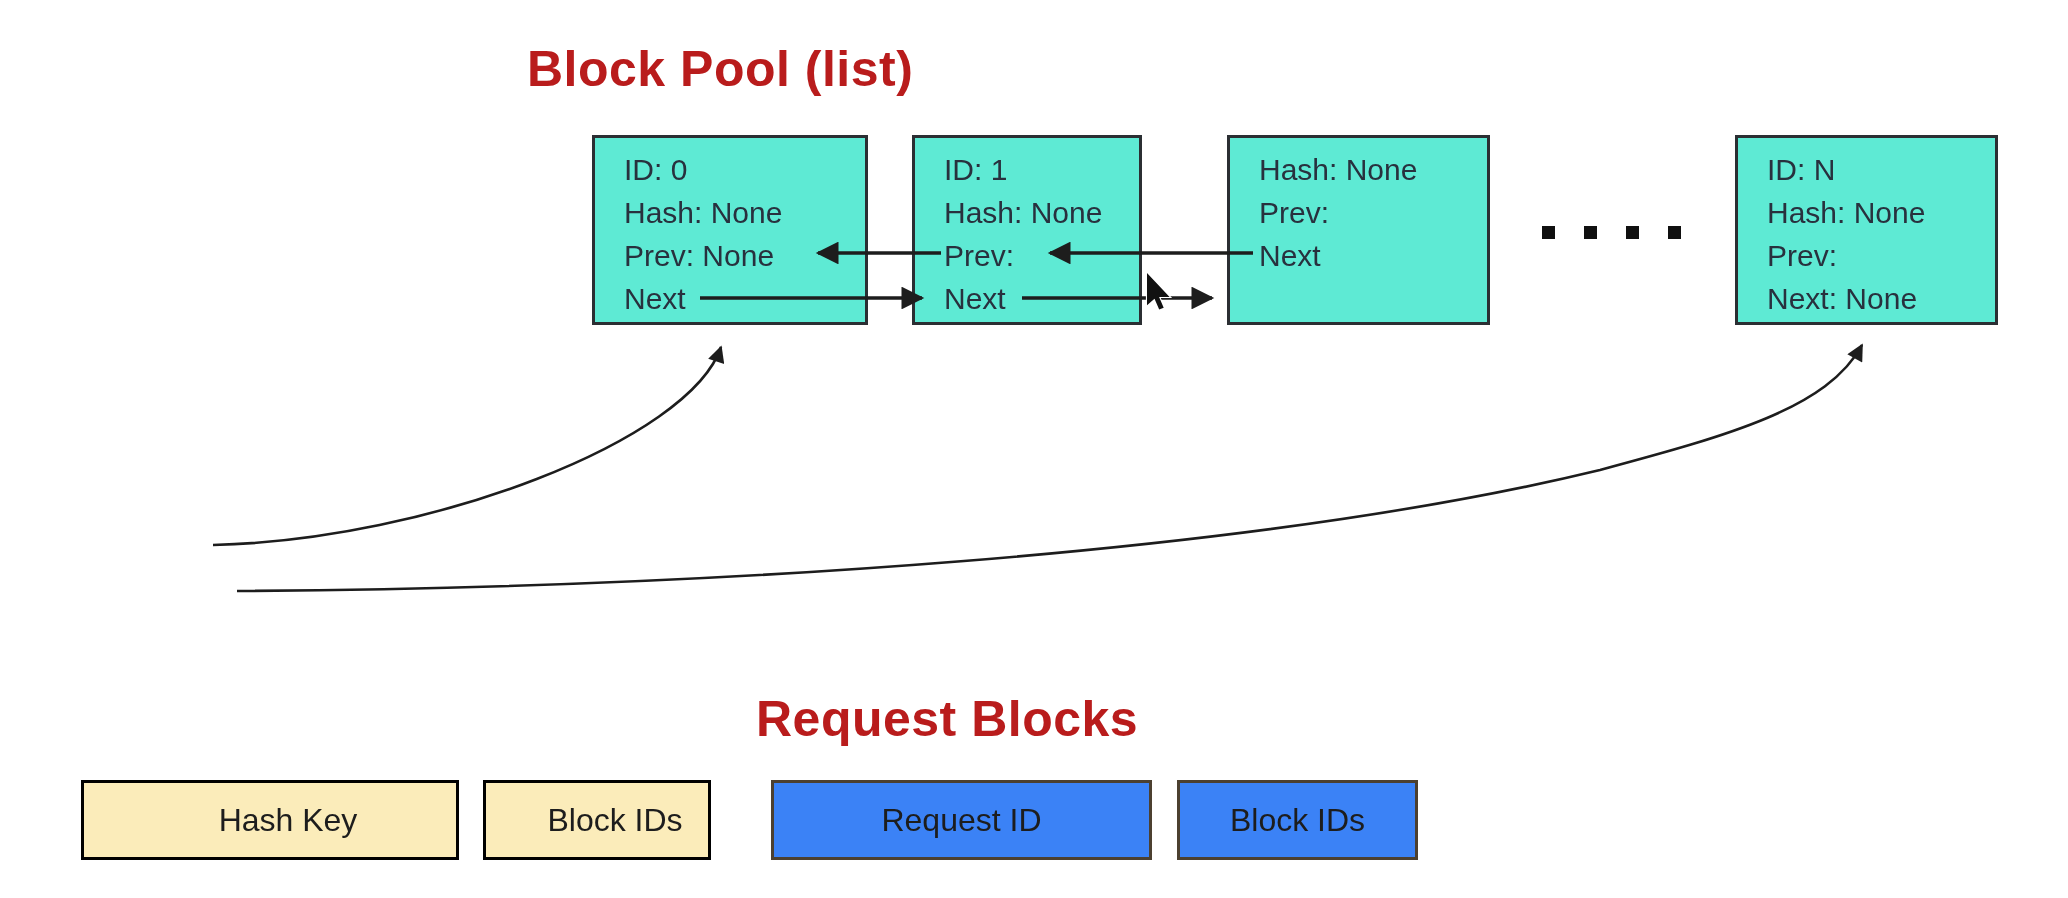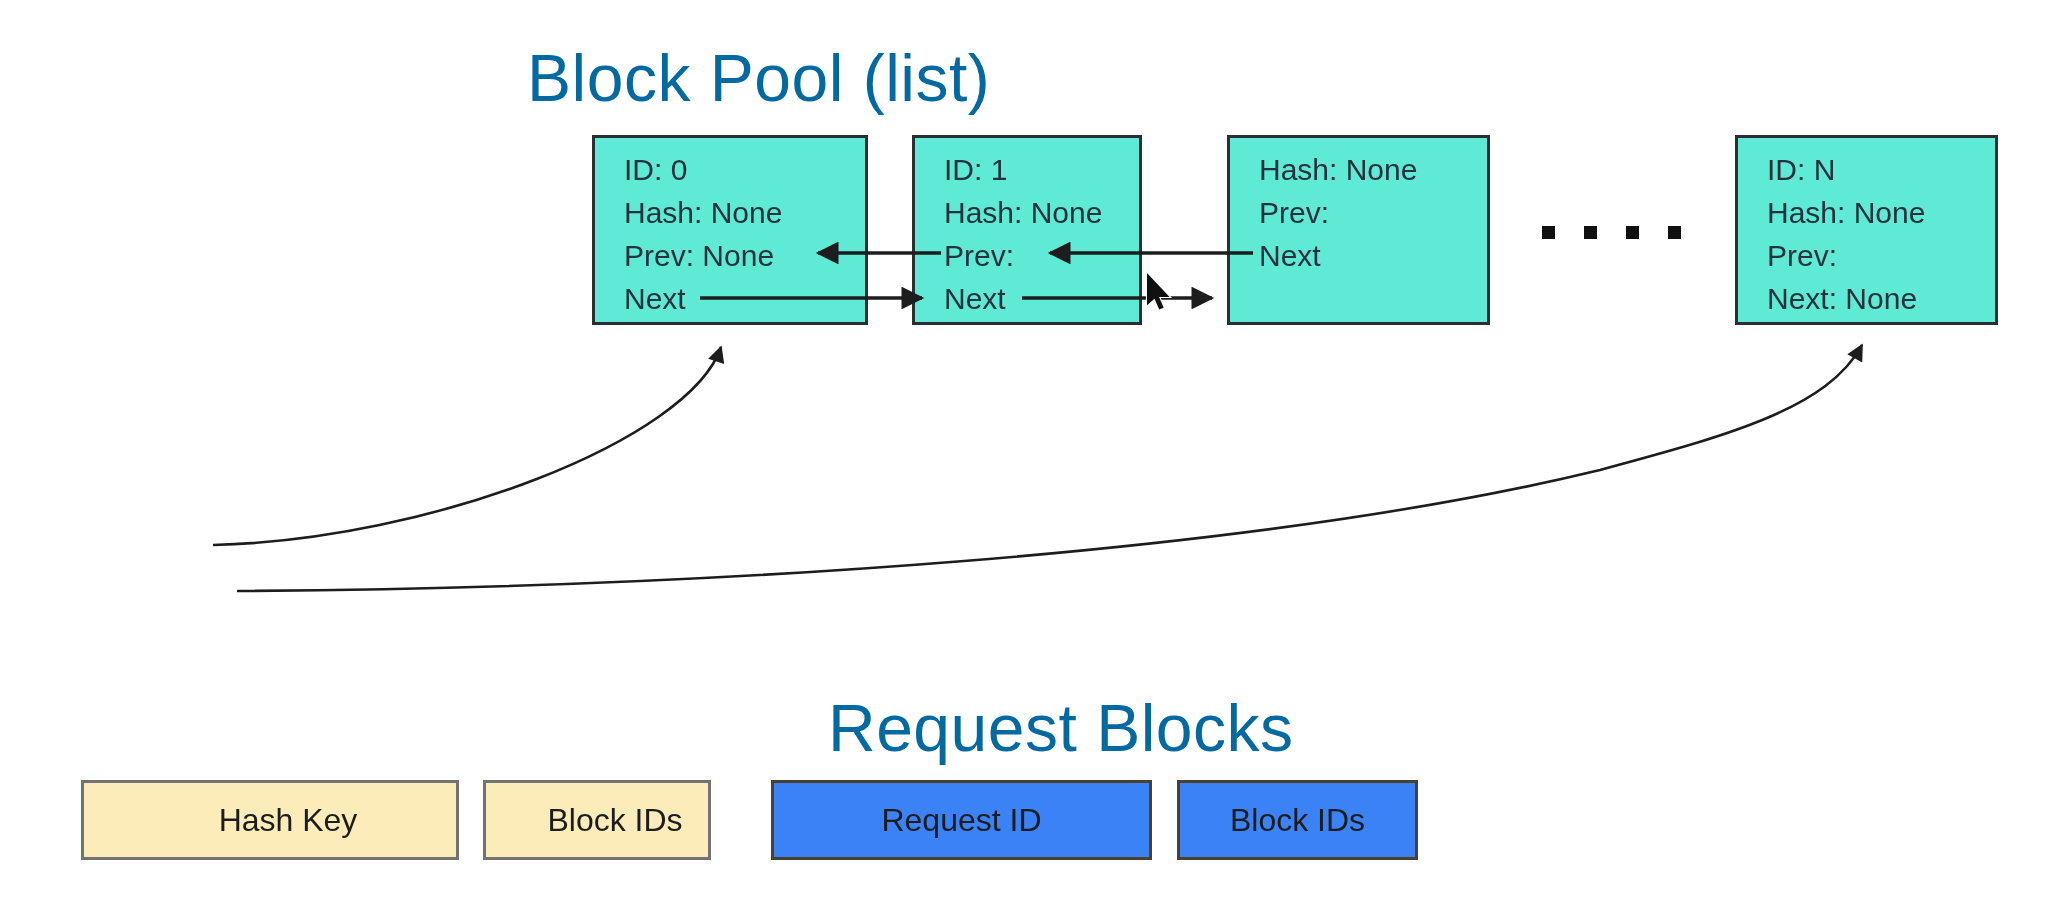--- a/index.html
+++ b/index.html
@@ -5,23 +5,23 @@
   html,body{margin:0;padding:0;background:#ffffff;}
   #canvas{
     position:relative;
     width:2068px;height:898px;
     background:#ffffff;
     font-family:"Liberation Sans", sans-serif;
     overflow:hidden;
   }
   .heading{
     position:absolute;
-    font-weight:normal;
-    font-size:66px;
-    color:#0369a1;
+    font-weight:bold;
+    font-size:50px;
+    color:#b91c1c;
     white-space:nowrap;
     letter-spacing:0.5px;
   }
   .node{
     position:absolute;
     top:135px;height:190px;
     background:#5eead4;
     border:3px solid #2b2f33;
     box-sizing:border-box;
     padding:10px 0 0 29px;
@@ -60,21 +60,21 @@
   #queue-head{top:96px;}
   #queue-tail{top:140px;}
   .pill{
     position:absolute;
     top:780px;height:80px;
     box-sizing:border-box;
     display:flex;align-items:center;justify-content:center;
     font-size:32px;color:#1d1d1d;
     white-space:nowrap;
   }
-  .pill.yellow{background:#fbecba;border:3px solid #737373;padding-left:36px;}
+  .pill.yellow{background:#fbecba;border:3px solid #000000;padding-left:36px;}
   .pill.orange{background:#3b82f6;border:3px solid #4c4030;}
   #pill-hash-key{left:81px;width:378px;}
   #pill-cache-block-ids{left:483px;width:228px;}
   #pill-request-id{left:771px;width:381px;}
   #pill-request-block-ids{left:1177px;width:241px;}
   #connector-layer{
     position:absolute;left:0;top:0;width:2068px;height:898px;
     pointer-events:none;
   }
 </style>
@@ -111,21 +111,21 @@
 
   <div class="dot" style="left:1542px;"></div>
   <div class="dot" style="left:1584px;"></div>
   <div class="dot" style="left:1626px;"></div>
   <div class="dot" style="left:1668px;"></div>
 
 
   <div class="pill yellow" id="pill-hash-key">Hash Key</div>
   <div class="pill yellow" id="pill-cache-block-ids">Block IDs</div>
 
-  <div class="heading" style="left:828px;top:690px;">Request Blocks</div>
+  <div class="heading" style="left:756px;top:690px;">Request Blocks</div>
   <div class="pill orange" id="pill-request-id">Request ID</div>
   <div class="pill orange" id="pill-request-block-ids">Block IDs</div>
 
   <svg id="connector-layer" viewBox="0 0 2068 898" xmlns="http://www.w3.org/2000/svg">
     <defs>
       <marker id="ah" viewBox="0 0 10 10" refX="9" refY="5" markerWidth="7" markerHeight="6.5" orient="auto">
         <path d="M0,0 L10,5 L0,10 z" fill="#1d1d1d"></path>
       </marker>
     </defs>
 

